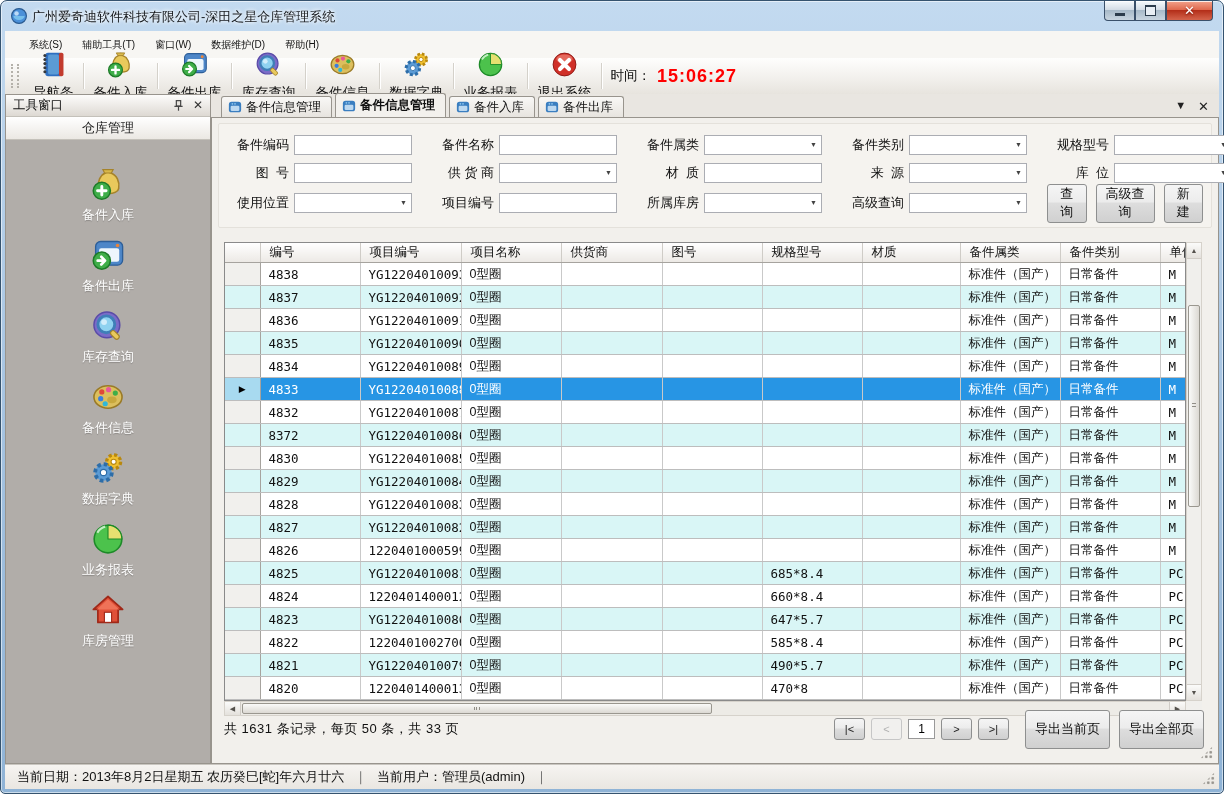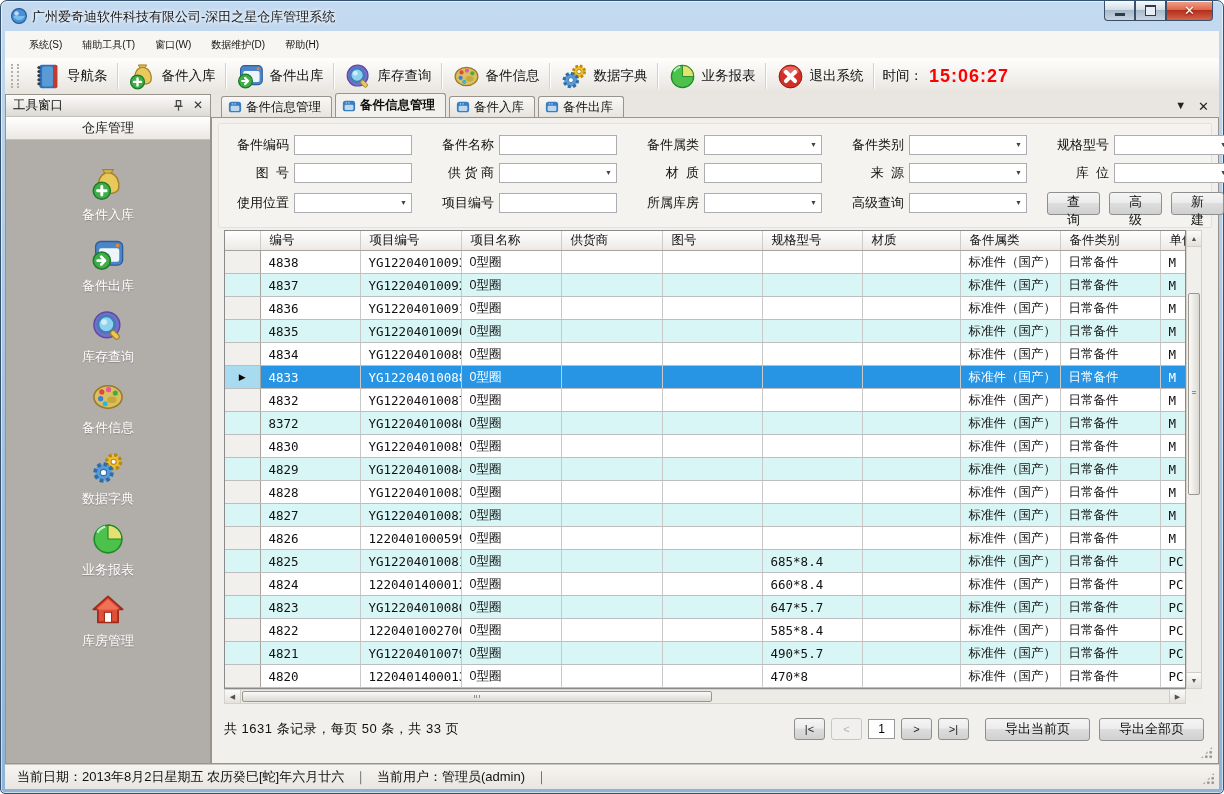--- a/index.html
+++ b/index.html
@@ -28,21 +28,21 @@
   
   .menubar { position:absolute; top:30px; left:4px; right:4px; height:27px; background:#f7f6f3;
     border-bottom:1px solid #e3e0db; display:flex; align-items:center; padding-left:14px; }
   .menu-item { padding:4px 10px; font-size:10px; cursor:default; }
 
   
   .toolbar { position:absolute; top:57px; left:4px; right:4px; height:36px;
     background:linear-gradient(#fefefd,#f1efeb 60%,#e7e4de); border-bottom:1px solid #ccc9c2;
     display:flex; align-items:center; }
   .tb-grip { width:4px; height:24px; margin:0 7px 0 6px; border-left:2px dotted #b4b1aa; border-right:2px dotted #b4b1aa; }
-  .tb-item { display:flex; align-items:center; gap:5px; padding:2px 7px; font-size:13.5px; cursor:default; }
+  .tb-item { display:flex; align-items:center; gap:5px; padding:2px 7px; font-size:13.5px; cursor:default;flex-direction:column; }
   .tb-icon { width:29px; height:29px; display:inline-block; }
   .tb-icon svg { width:100%; height:100%; }
   .tb-sep { width:1px; height:26px; background:#d4d1ca; border-right:1px solid #ffffff; margin:0 2px; }
   .tb-time { display:flex; align-items:center; gap:6px; padding-left:6px; font-size:13.5px; }
   .tb-time .tval { color:#ff0000; font-weight:bold; font-size:18px; letter-spacing:1px; }
 
   
   .sidebar { position:absolute; top:93px; left:4px; width:206px; bottom:29px; border:1px solid #98948d;
     background:#b1ada9; display:flex; flex-direction:column; box-sizing:border-box; }
   .sb-header { height:21px; background:linear-gradient(#fdfcfb,#ddd9d3); border-bottom:1px solid #c4c1ba;
@@ -75,25 +75,25 @@
   
   .form-panel { position:absolute; top:5px; left:6px; right:6px; height:103px; background:#f5f3ef; border:1px solid #e4e1db; border-radius:2px; }
   .form-row { position:absolute; left:8px; right:8px; display:flex; align-items:center; height:22px;gap:9px; }
   .fgroup { display:flex; align-items:center; width:190px; margin-right:6px; flex:0 0 auto; }
   .flabel { width:62px; text-align:right; margin-right:5px; font-size:13px; white-space:pre; }
   .fld { width:118px; height:20px; box-sizing:border-box; border:1px solid #abadb3; background:#fff; font-size:12px; padding:0 3px; }
   input.fld { outline:none; }
   .fakeselect { position:relative; }
   .fakeselect::after { content:"▼"; position:absolute; right:4px; top:5px; font-size:7px; color:#424242; }
   .form-buttons { margin-left:auto; display:flex; gap:9px; }
-  .btn { height:23px; padding:0 19px; font-size:13px; color:#111; border:1px solid #8e8f8f; border-radius:3px;
+  .btn { height:39px; padding:0 9px; font-size:13px; color:#111; border:1px solid #8e8f8f; border-radius:3px;
     background:linear-gradient(#f5f5f5,#ececec 45%,#dddddd 50%,#d0d0d0); cursor:default; font-family:inherit; }
 
   
-  .grid { position:absolute; top:112px; left:12px; width:978px; height:474px; }
+  .grid { position:absolute; top:124px; left:12px; width:978px; height:474px; }
   .grid-wrap { position:absolute; top:0; left:0; right:16px; bottom:15px; overflow:hidden; border:1px solid #8a8a8a; background:#fff; }
   table.grid-tbl { border-collapse:collapse; table-layout:fixed; width:961px; }
   .grid-tbl th { height:19px; background:linear-gradient(#ffffff,#ece9e5); border-right:1px solid #cfccc7;
     border-bottom:1px solid #a6a39e; font-weight:normal; font-size:12.5px; text-align:left; padding:0 0 0 9px;
     overflow:hidden; white-space:nowrap; }
   .grid-tbl td { height:22px; border-right:1px solid #c9c9c9; border-bottom:1px solid #bdbdbd; font-size:12.5px;
     padding:0 0 0 8px; white-space:nowrap; overflow:hidden; background:#fff; }
   .grid-tbl tr.alt td { background:#d9f6f6; }
   .grid-tbl td.selector { background:#f1f0ed; border-right:1px solid #a6a39e; padding:0; text-align:center; font-size:9px; color:#000; }
   .grid-tbl tr.selected td { background:#2795e4; color:#fff; }

